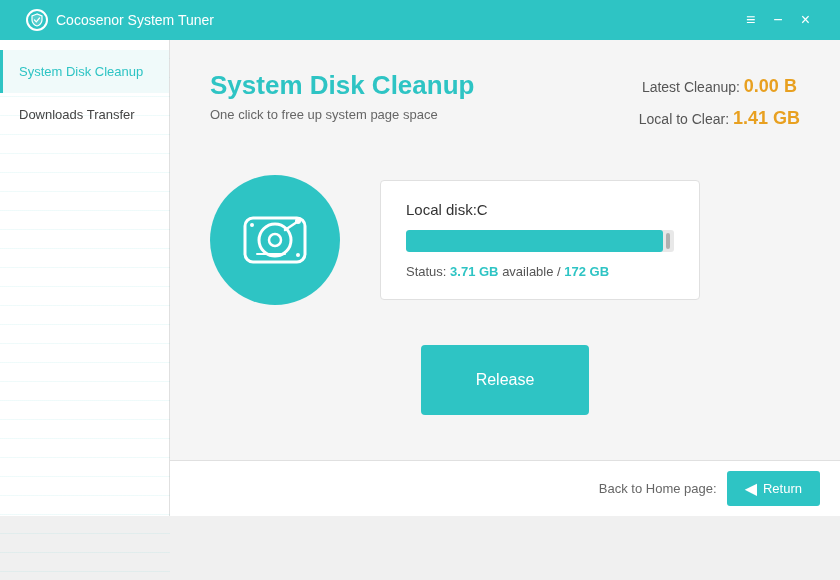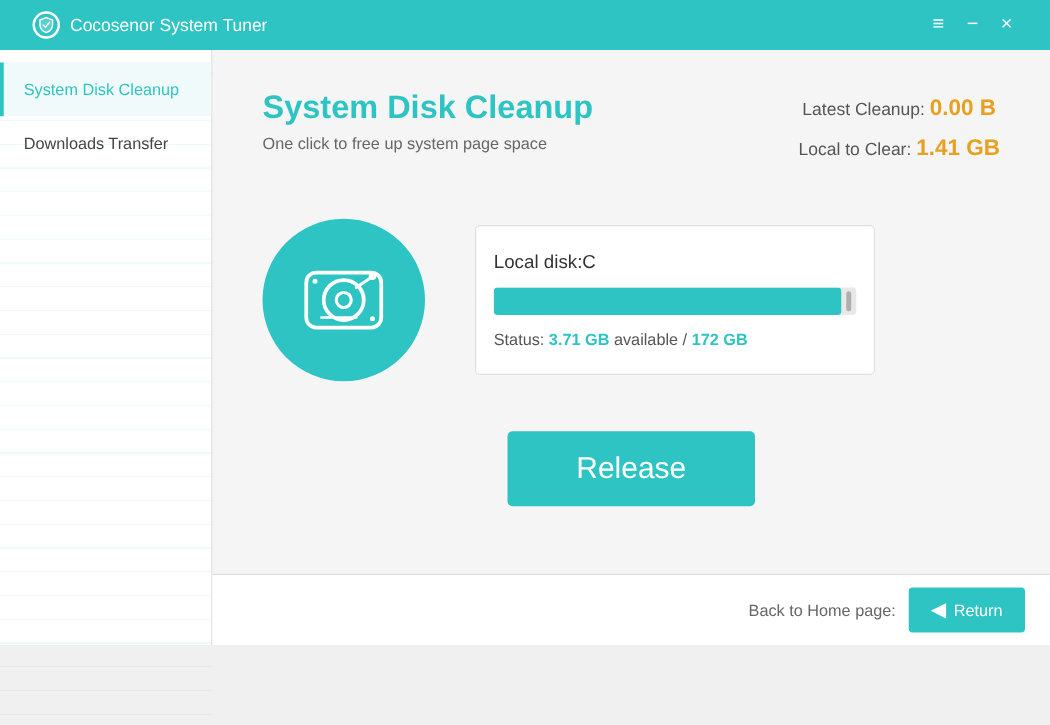--- a/index.html
+++ b/index.html
@@ -152,21 +152,21 @@
     .disk-icon-circle svg {
       width: 80px;
       height: 80px;
     }
 
     
     .disk-info-box {
       background: white;
       border: 1px solid #e0e0e0;
       border-radius: 4px;
-      padding: 20px 14px;
+      padding: 20px 25px;
       min-width: 320px;
     }
     .disk-label {
       font-size: 15px;
       color: #333;
       margin-bottom: 12px;
       font-weight: 500;
     }
     .disk-bar-container {
       background: #e8e8e8;
@@ -203,22 +203,22 @@
     
     .button-section {
       display: flex;
       justify-content: center;
       margin-top: 10px;
     }
     .release-btn {
       background: #2ec4c4;
       color: white;
       border: none;
-      padding: 16px 55px;
-      font-size: 24px;
+      padding: 26px 55px;
+      font-size: 16px;
       border-radius: 4px;
       cursor: pointer;
       font-weight: 500;
     }
 
     
     .bottom-bar {
       position: absolute;
       bottom: 0;
       right: 0;

